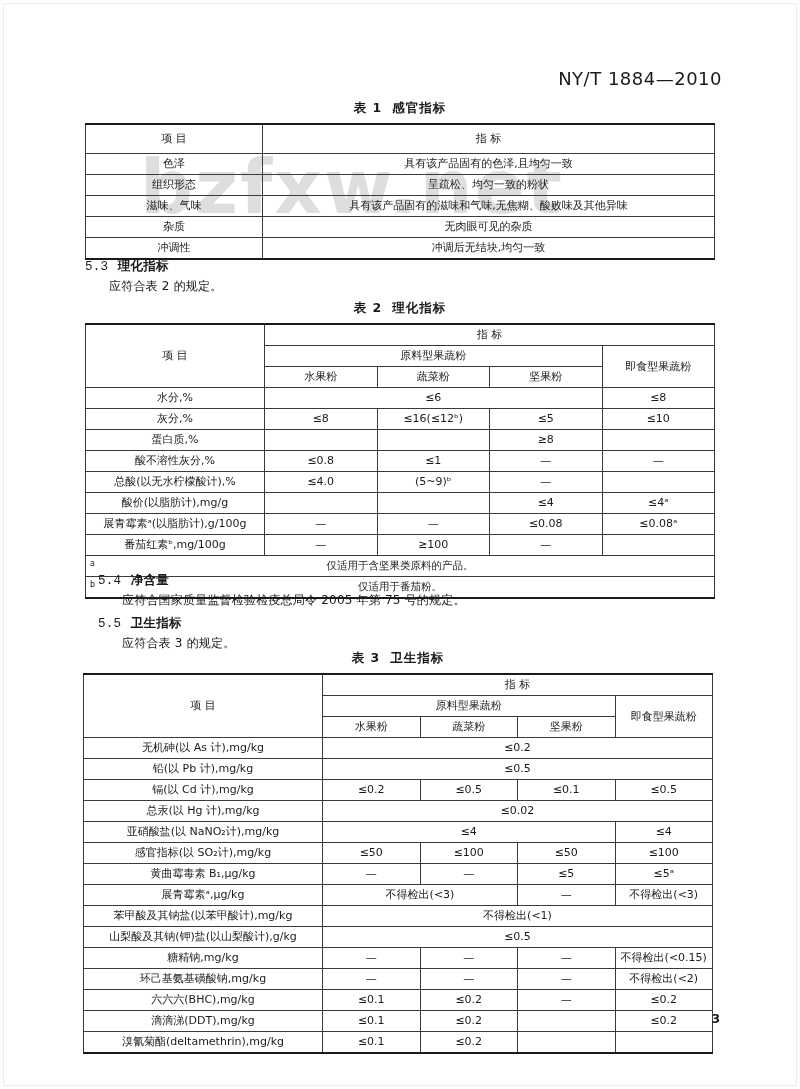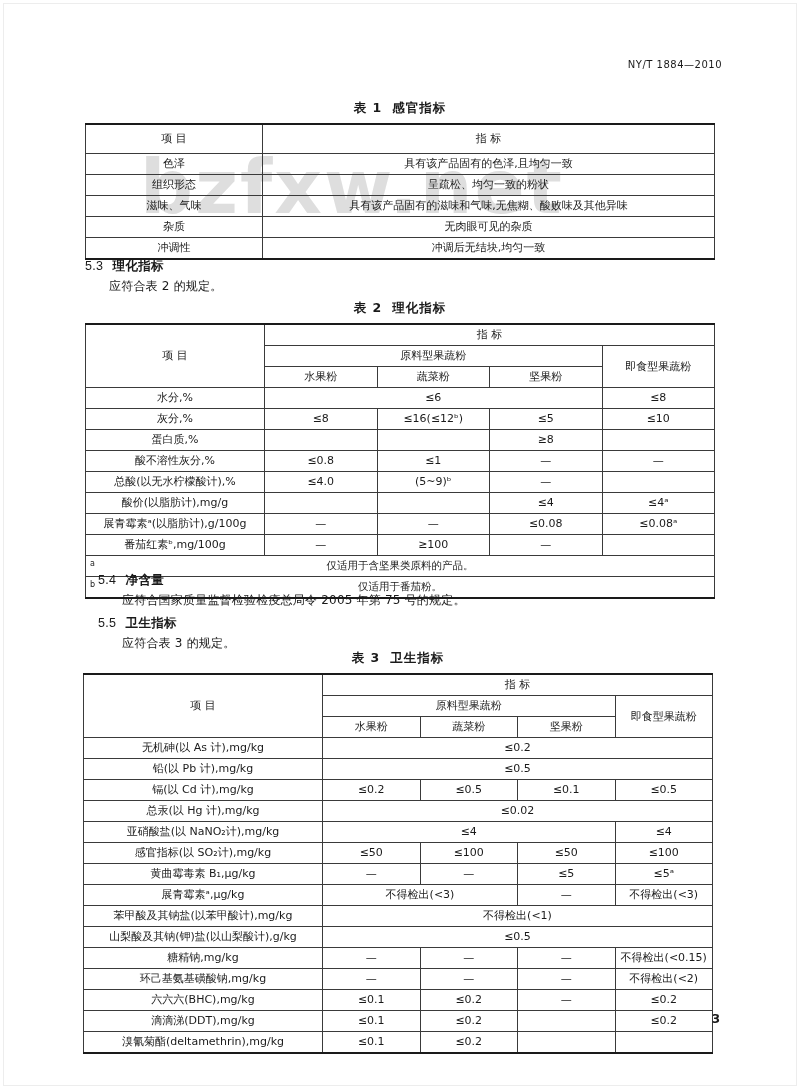--- a/index.html
+++ b/index.html
@@ -31,22 +31,22 @@
     color:#d9d9d9;
     opacity:.85;
     font-family:"DejaVu Sans","Liberation Sans",sans-serif;
     z-index:0;
     user-select:none;
     margin-top:16px;
   }
   .content { position:relative; z-index:2; }
 
   .hdr {
-    position:absolute; right:78px; top:59px;
-    font-size:10px; letter-spacing:.5px;
+    position:absolute; right:78px; top:68px;
+    font-size:18px; letter-spacing:.5px;
     font-family:"Liberation Serif","DejaVu Serif",serif;
     font-weight:bold;
     white-space:nowrap;
   }
   .hdr .code { font-weight:normal; font-family:"DejaVu Sans",sans-serif; }
 
   .pagenum {
     position:absolute; right:80px; top:1012px;
     font-size:12px; font-weight:bold;
   }
@@ -59,21 +59,21 @@
     margin:0 0 6px 0;
   }
   .tcap .sp { display:inline-block; width:10px; }
 
   .sec {
     font-size:12.5px;
     font-weight:bold;
     margin:0;
     letter-spacing:.3px;
   }
-  .sec .num { font-weight:normal; font-family:Liberation Sans, sans-serif; }
+  .sec .num { font-weight:normal; font-family:Liberation Mono, monospace; }
   .secbody {
     font-size:12px;
     margin:3px 0 0 24px;
     letter-spacing:.2px;
   }
 
   table.std {
     border-collapse:collapse;
     width:630px;
     margin:0 auto;

